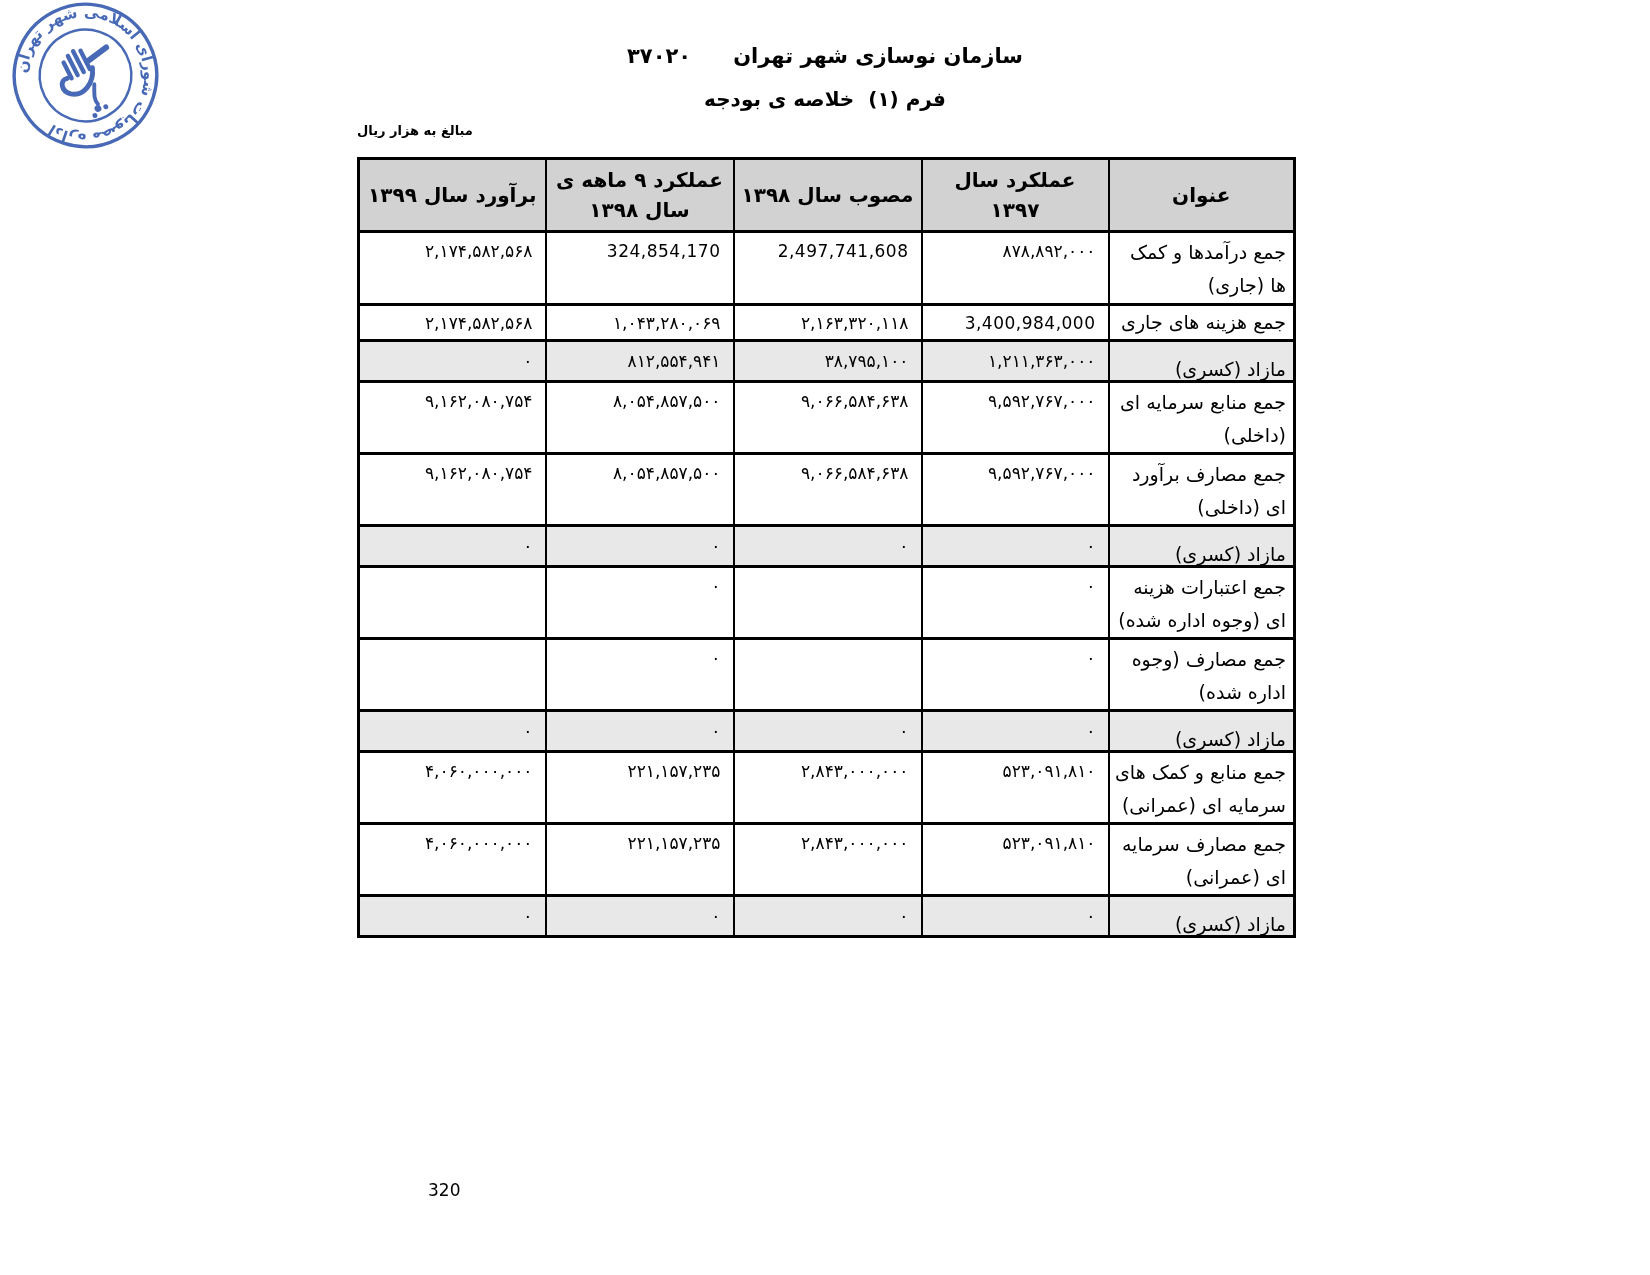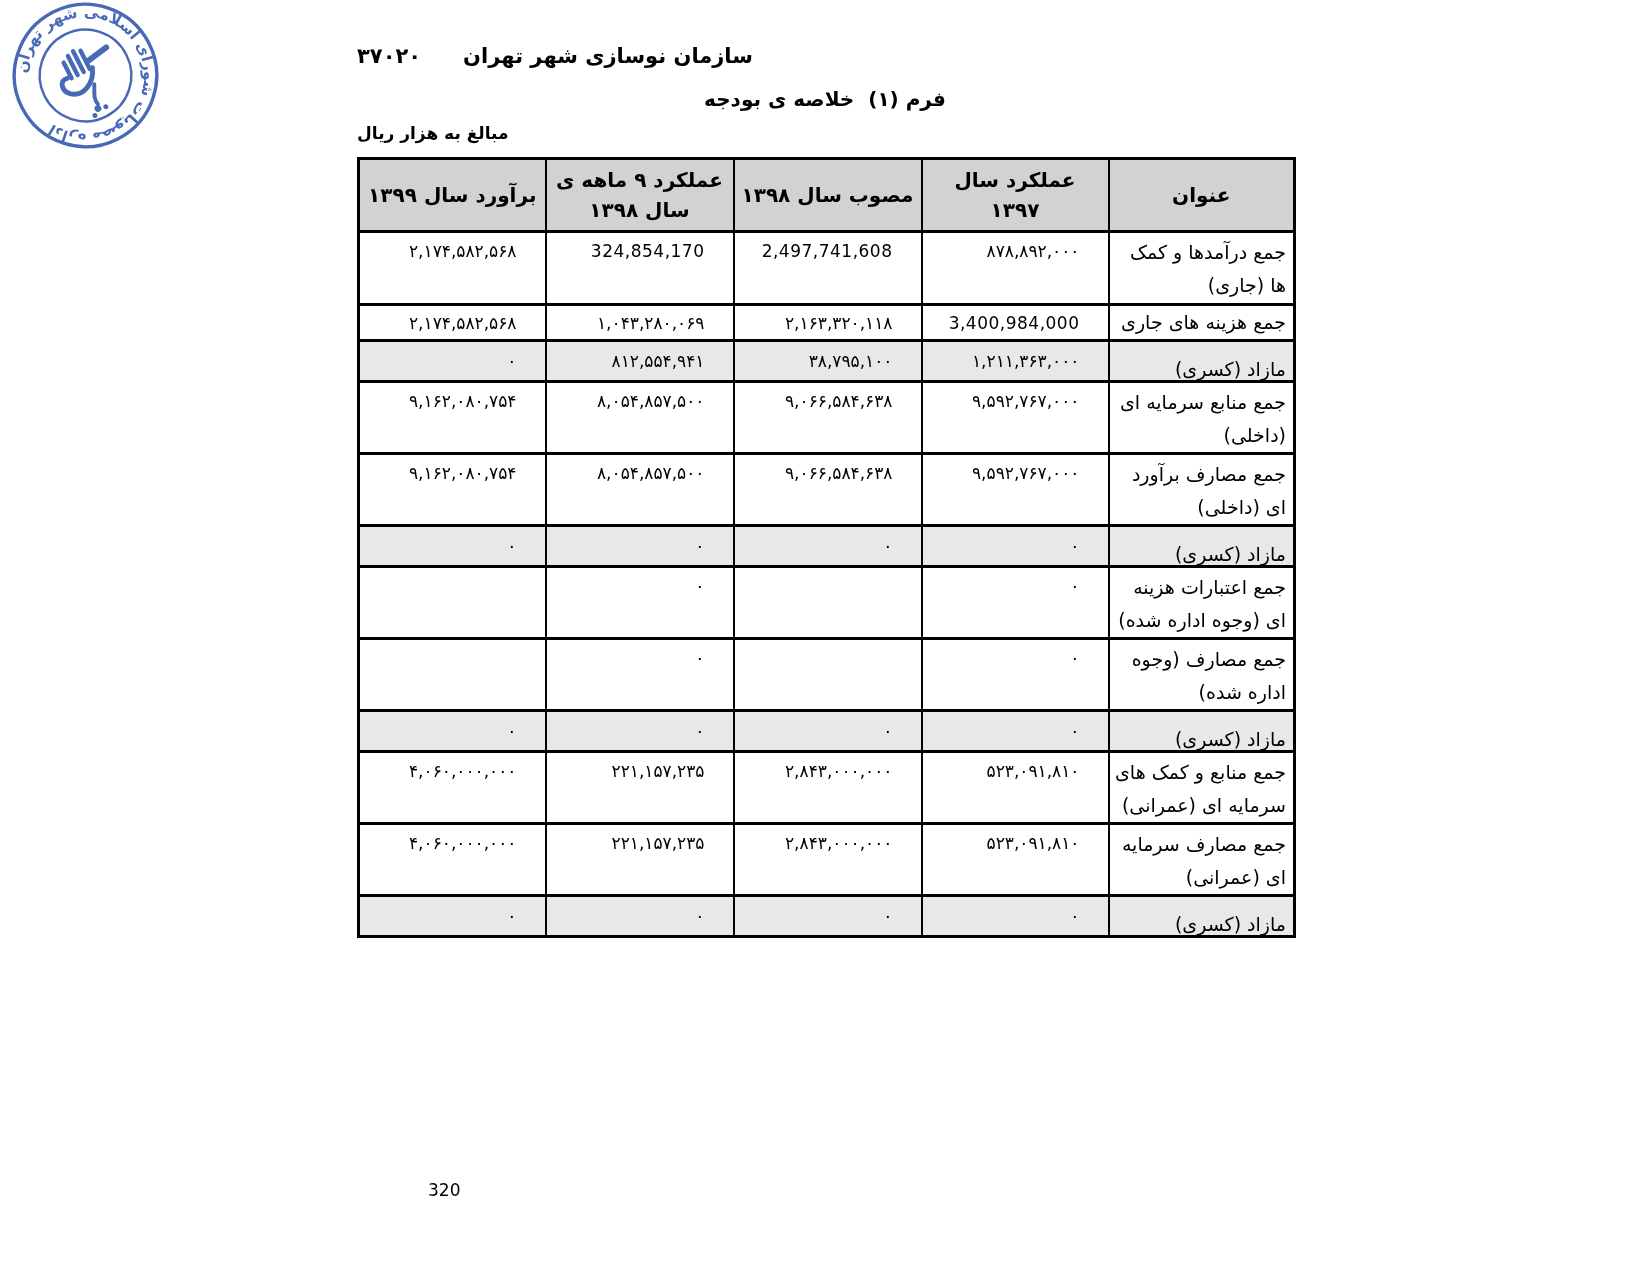--- a/index.html
+++ b/index.html
@@ -12,31 +12,31 @@
 
   
   .stamp{
     position:absolute; left:-12px; top:-22px; width:195px; height:195px;
     transform:rotate(-27deg); opacity:.88; pointer-events:none;
   }
 
   
   .title-line1{
     position:absolute; left:357px; top:44px; width:936px;
-    display:flex; direction:ltr; align-items:baseline; gap:42px;
+    display:flex; direction:ltr; justify-content:center; align-items:baseline; gap:42px;
     font-size:21px; font-weight:600;
   }
   .title-line2{
     position:absolute; left:357px; top:87px; width:936px;
     display:flex; direction:ltr; justify-content:center; align-items:baseline; gap:14px;
     font-size:20px; font-weight:600;
   }
   .unit-note{
     position:absolute; left:357px; top:123px; width:200px;
-    direction:rtl; text-align:left; font-size:17px; font-weight:600;
+    direction:rtl; text-align:left; font-size:13px; font-weight:600;
   }
 
   
   table.budget{
     position:absolute; left:357px; top:157px; width:936px;
     direction:rtl; border-collapse:collapse; table-layout:fixed;
     border:3px solid #000;
   }
   table.budget col.c-title{ width:186px; }
   table.budget col.c-97{ width:187px; }
@@ -52,21 +52,21 @@
   table.budget thead th{
     height:73px; background:#d2d2d2; font-size:20px; font-weight:bold;
     text-align:center; vertical-align:middle; line-height:30px; padding:0 6px;
   }
   td.row-title{
     font-size:19px; line-height:33px; text-align:right;
     padding:3px 7px 0 4px; vertical-align:top; font-weight:500;
   }
   td.num{
     font-size:17px; text-align:right; direction:rtl;
-    padding:8px 28px 0 4px; vertical-align:top; letter-spacing:.5px;
+    padding:8px 12px 0 4px; vertical-align:top; letter-spacing:.5px;
   }
   tr.row-tall td{ height:72px; }
   tr.row-first td{ height:73px; }
   tr.row-short td{ height:36px; }
   tr.row-short td.row-title, tr.row-short td.num{ vertical-align:middle; padding-top:0; }
   tr.row-sum td{ height:26px; background:#e8e8e8; }
   tr.row-sum td.row-title{ vertical-align:middle; padding-top:16px; line-height:22px; }
   tr.row-sum td.num{ vertical-align:middle; padding-top:0; }
 
   

